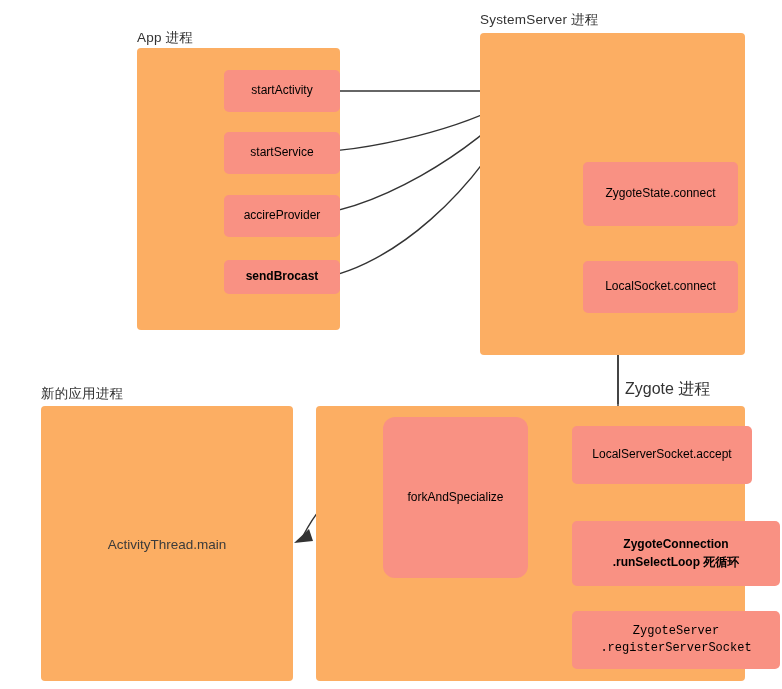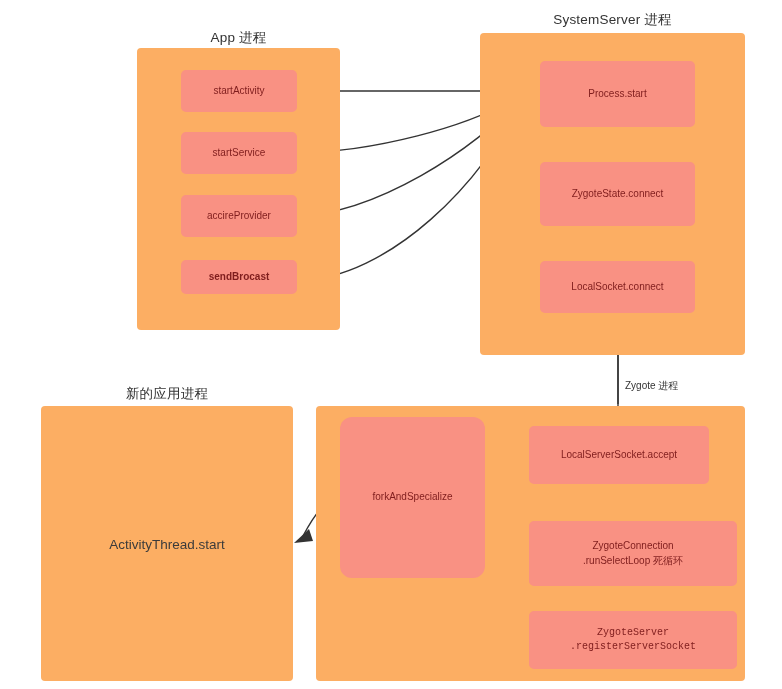--- a/index.html
+++ b/index.html
@@ -15,57 +15,57 @@
     width: 782px;
     height: 689px;
     background: #ffffff;
     overflow: hidden;
   }
   .group-title {
     position: absolute;
     font-size: 13.5px;
     color: #333333;
     white-space: nowrap;
-    text-align: center;
     letter-spacing: 0.2px;
   }
   .container-box {
     position: absolute;
     background: #FCAE63;
     border-radius: 4px;
   }
   .node {
     position: absolute;
     background: #F99183;
     border-radius: 5px;
-    color: #7f1d1d;
-    font-size: 10px;
+    color: #000000;
+    font-size: 12px;
     display: flex;
     align-items: center;
     justify-content: center;
     text-align: center;
     line-height: 1.45;
     padding: 0 6px;
     box-sizing: border-box;
+    margin-left: 43px;
   }
   .node.square {
     border-radius: 12px;
   }
   .plain-label {
     position: absolute;
     color: #3b3b3b;
     font-size: 13.5px;
     text-align: center;
     display: flex;
     align-items: center;
     justify-content: center;
   }
   .edge-label {
     position: absolute;
-    font-size: 10px;
+    font-size: 16px;
     color: #333333;
     white-space: nowrap;
     background: transparent;
   }
   svg.edges {
     position: absolute;
     left: 0;
     top: 0;
     width: 782px;
     height: 689px;
@@ -120,37 +120,36 @@
   <div class="container-box" style="left:137px; top:48px; width:203px; height:282px;"></div>
 
   <div class="node" style="left:181px; top:70px; width:116px; height:42px;">startActivity</div>
   <div class="node" style="left:181px; top:132px; width:116px; height:42px;">startService</div>
   <div class="node" style="left:181px; top:195px; width:116px; height:42px;">accireProvider</div>
   <div class="node" style="left:181px; top:260px; width:116px; height:34px;font-weight:bold;">sendBrocast</div>
 
   <div class="group-title" style="left:480px; top:11px; width:265px;">SystemServer 进程</div>
   <div class="container-box" style="left:480px; top:33px; width:265px; height:322px;"></div>
 
-  <div class="node" style="left:540px; top:61px; width:155px; height:66px;">Process.start</div>
   <div class="node" style="left:540px; top:162px; width:155px; height:64px;">ZygoteState.connect</div>
   <div class="node" style="left:540px; top:261px; width:155px; height:52px;">LocalSocket.connect</div>
 
   <div class="edge-label" style="left:625px; top:379px;">Zygote 进程</div>
 
   <div class="group-title" style="left:41px; top:385px; width:252px;">新的应用进程</div>
   <div class="container-box" style="left:41px; top:406px; width:252px; height:275px;"></div>
-  <div class="plain-label" style="left:41px; top:530px; width:252px; height:28px;">ActivityThread.start</div>
+  <div class="plain-label" style="left:41px; top:530px; width:252px; height:28px;">ActivityThread.main</div>
 
   <div class="container-box" style="left:316px; top:406px; width:429px; height:275px;"></div>
 
   <div class="node square" style="left:340px; top:417px; width:145px; height:161px;">forkAndSpecialize</div>
 
   <div class="node" style="left:529px; top:426px; width:180px; height:58px;">LocalServerSocket.accept</div>
 
-  <div class="node" style="left:529px; top:521px; width:208px; height:65px; flex-direction:column;">
+  <div class="node" style="left:529px; top:521px; width:208px; height:65px; flex-direction:column;font-weight:bold;">
     <span>ZygoteConnection</span>
     <span>.runSelectLoop 死循环</span>
   </div>
 
   <div class="node" style="left:529px; top:611px; width:208px; height:58px; flex-direction:column;font-family:Liberation Mono, monospace;">
     <span>ZygoteServer</span>
     <span>.registerServerSocket</span>
   </div>
 
 </div>

